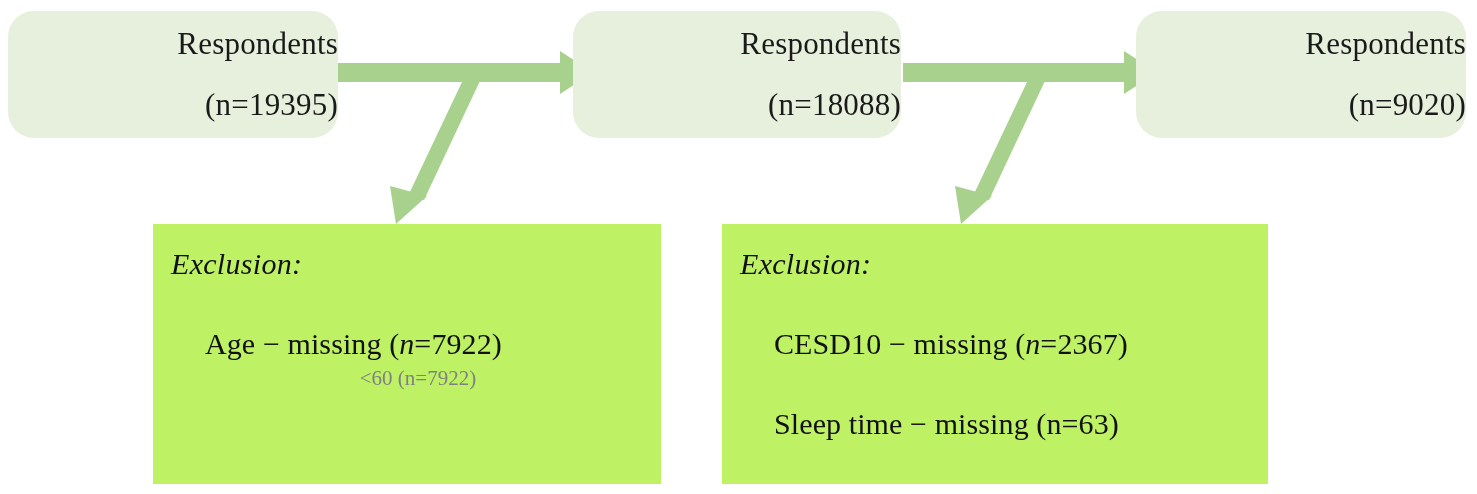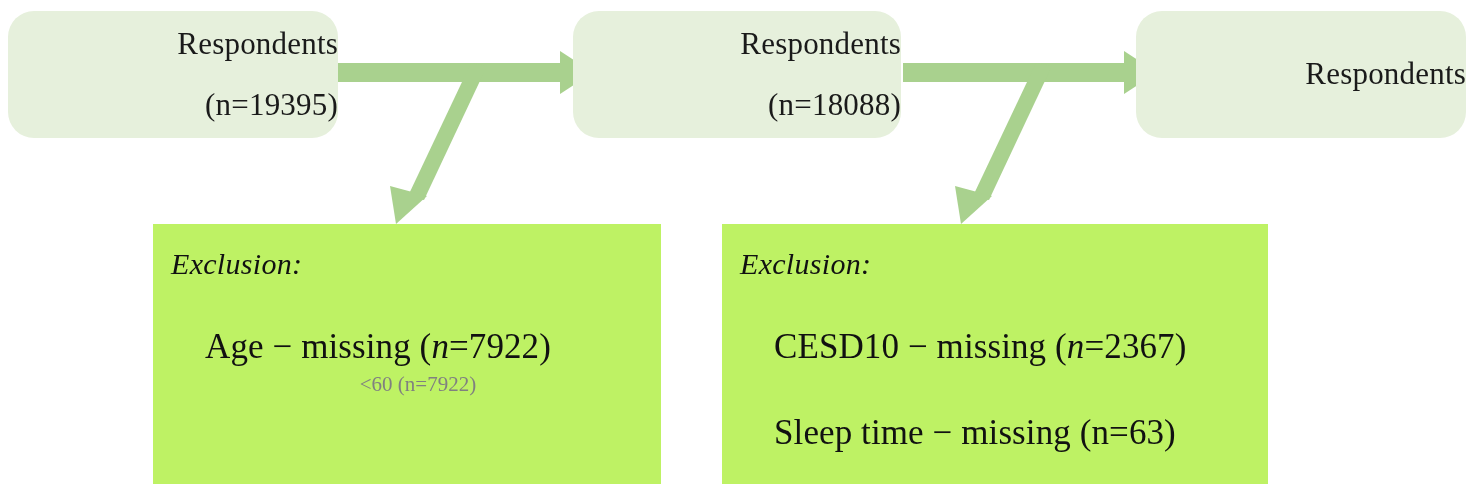--- a/index.html
+++ b/index.html
@@ -71,21 +71,21 @@
   .excl-title {
     font-style: italic;
     font-size: 30px;
     line-height: 1.22;
     display: block;
     margin-bottom: 6px;
     letter-spacing: 0.3px;
   }
   .excl-item {
     display: block;
-    font-size: 35px;
+    font-size: 30px;
     line-height: 1.30;
     padding-left: 34px;
     white-space: nowrap;
     letter-spacing: 0.1px;
     margin-top: 41px;
   }
   .excl-item .nvar {
     font-style: italic;
   }
   .excl-sub {
@@ -133,20 +133,21 @@
     <span class="line2">(n=19395)</span>
   </div>
 
   <div id="node-respondents-2" class="node-green">
     <span class="line1">Respondents</span>
     <span class="line2">(n=18088)</span>
   </div>
 
   <div id="node-respondents-3" class="node-green">
     <span class="line1">Respondents</span>
+    <span class="line2">(n=9020)</span>
   </div>
 
   <div id="node-exclusion-left" class="node-blue">
     <span class="excl-title">Exclusion:</span>
     <span class="excl-item"><span>Age − missing  (</span><span class="nvar">n</span><span>=7922)</span></span>
     <span class="excl-sub">&lt;60 (n=7922)</span>
   </div>
 
   <div id="node-exclusion-right" class="node-blue">
     <span class="excl-title">Exclusion:</span>

